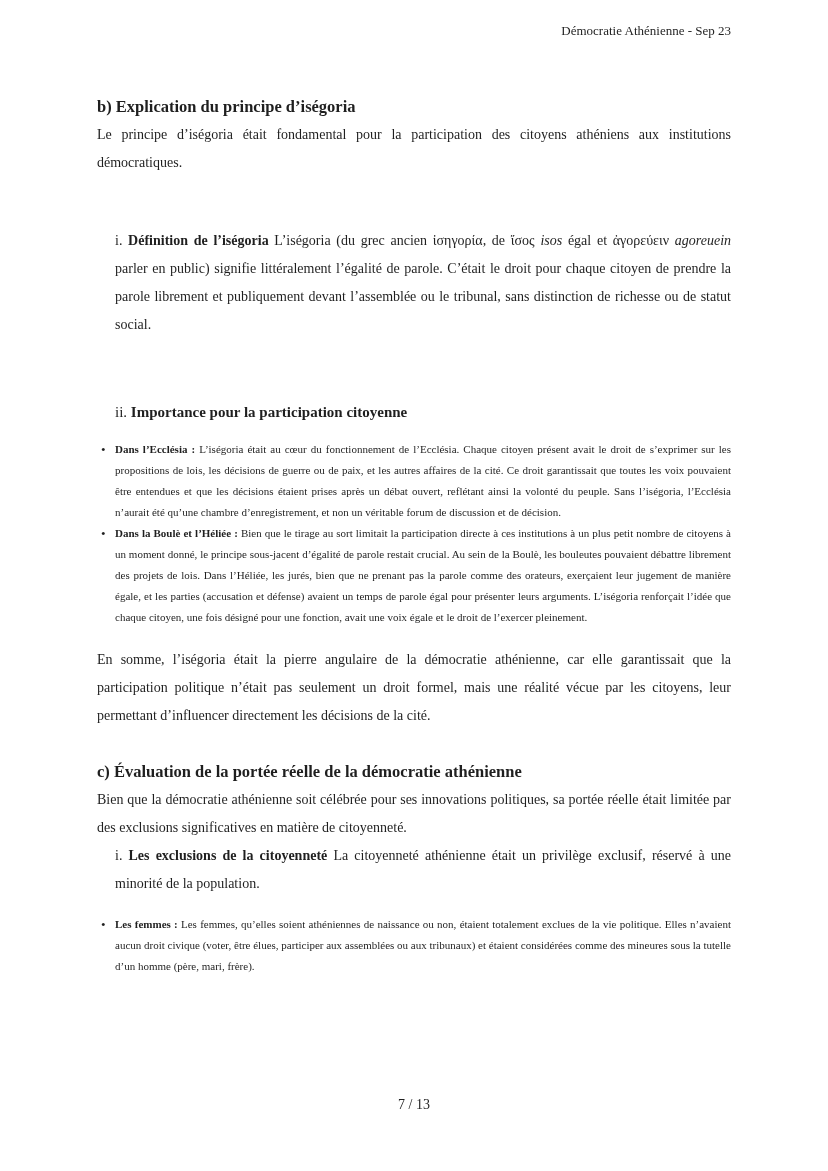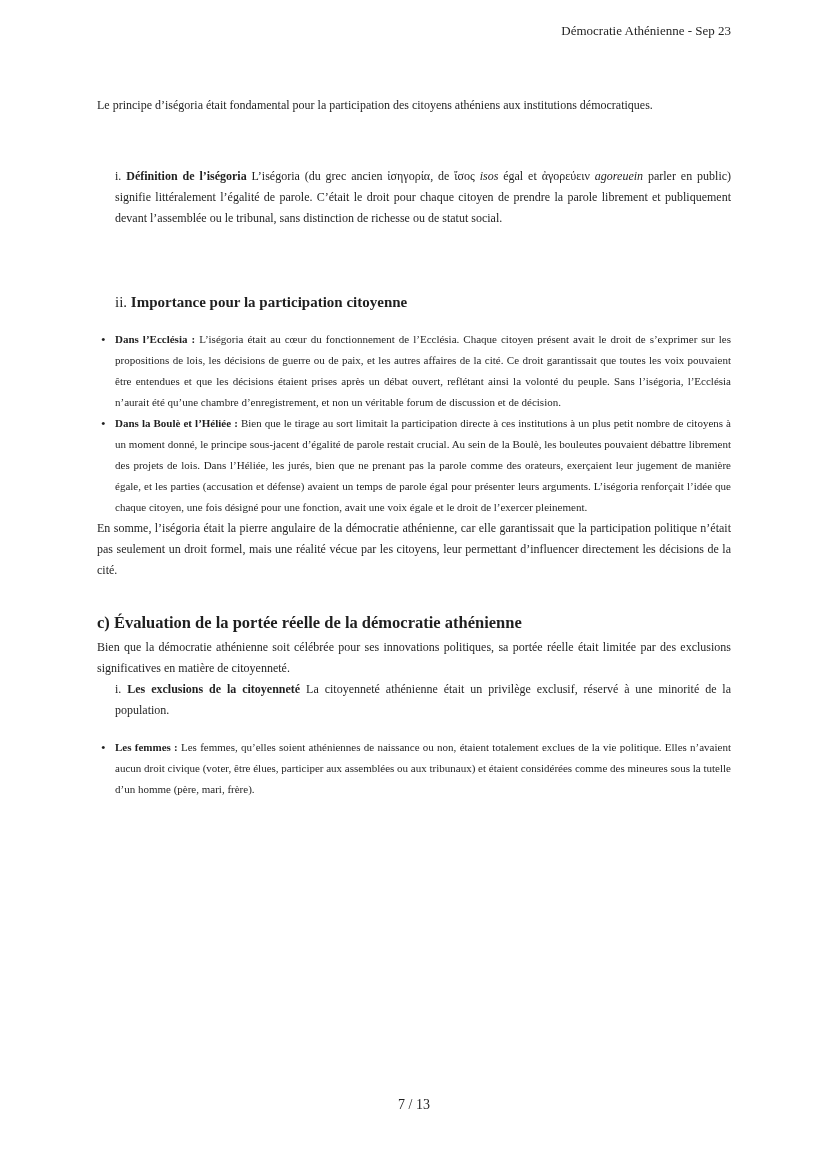--- a/index.html
+++ b/index.html
@@ -24,22 +24,22 @@
     line-height: 17px;
     margin-bottom: 56px;
   }
   .sec-heading {
     font-size: 16.5px;
     font-weight: bold;
     line-height: 23px;
     margin-bottom: 3px;
   }
   .para {
-    font-size: 12px;
-    line-height: 21px;
+    font-size: 14px;
+    line-height: 28px;
     text-align: justify;
   }
   .block-indent {
     margin-left: 18px;
   }
   .def-block { margin-top: 50px; }
   .sub-heading {
     margin-top: 63px;
     margin-left: 18px;
     font-size: 15px;
@@ -57,21 +57,21 @@
     line-height: 21px;
     text-align: justify;
   }
   ul.doc-list li::before {
     content: "\2022";
     position: absolute;
     left: 4px;
     top: 0;
     font-size: 13px;
   }
-  .conclusion { }
+  .conclusion { margin-top: 18px; }
   .sec-c { margin-top: 30px; }
   .exclusions-block { }
   .femmes-list { margin-top: 18px; }
   .page-footer {
     position: absolute;
     bottom: 57px;
     left: 0;
     right: 0;
     text-align: center;
     font-size: 14px;
@@ -80,20 +80,21 @@
 </style>
 </head>
 <body>
 
 <div class="page">
 
   <div class="page-header">
     <span>Démocratie Athénienne - Sep 23</span>
   </div>
 
+  <h2 class="sec-heading">b) Explication du principe d’iségoria</h2>
   <p class="para">Le principe d’iségoria était fondamental pour la participation des citoyens athéniens aux institutions démocratiques.</p>
 
   <p class="para block-indent def-block"><span>i.</span> <b>Définition de l’iségoria</b> <span>L’iségoria (du grec ancien ἰσηγορία, de ἴσος</span> <i>isos</i> <span>égal et ἀγορεύειν</span> <i>agoreuein</i> <span>parler en public) signifie littéralement l’égalité de parole. C’était le droit pour chaque citoyen de prendre la parole librement et publiquement devant l’assemblée ou le tribunal, sans distinction de richesse ou de statut social.</span></p>
 
   <p class="sub-heading"><span>ii.</span> <b>Importance pour la participation citoyenne</b></p>
 
   <ul class="doc-list">
     <li><b>Dans l’Ecclésia :</b> <span>L’iségoria était au cœur du fonctionnement de l’Ecclésia. Chaque citoyen présent avait le droit de s’exprimer sur les propositions de lois, les décisions de guerre ou de paix, et les autres affaires de la cité. Ce droit garantissait que toutes les voix pouvaient être entendues et que les décisions étaient prises après un débat ouvert, reflétant ainsi la volonté du peuple. Sans l’iségoria, l’Ecclésia n’aurait été qu’une chambre d’enregistrement, et non un véritable forum de discussion et de décision.</span></li>
     <li><b>Dans la Boulè et l’Héliée :</b> <span>Bien que le tirage au sort limitait la participation directe à ces institutions à un plus petit nombre de citoyens à un moment donné, le principe sous-jacent d’égalité de parole restait crucial. Au sein de la Boulè, les bouleutes pouvaient débattre librement des projets de lois. Dans l’Héliée, les jurés, bien que ne prenant pas la parole comme des orateurs, exerçaient leur jugement de manière égale, et les parties (accusation et défense) avaient un temps de parole égal pour présenter leurs arguments. L’iségoria renforçait l’idée que chaque citoyen, une fois désigné pour une fonction, avait une voix égale et le droit de l’exercer pleinement.</span></li>
   </ul>

